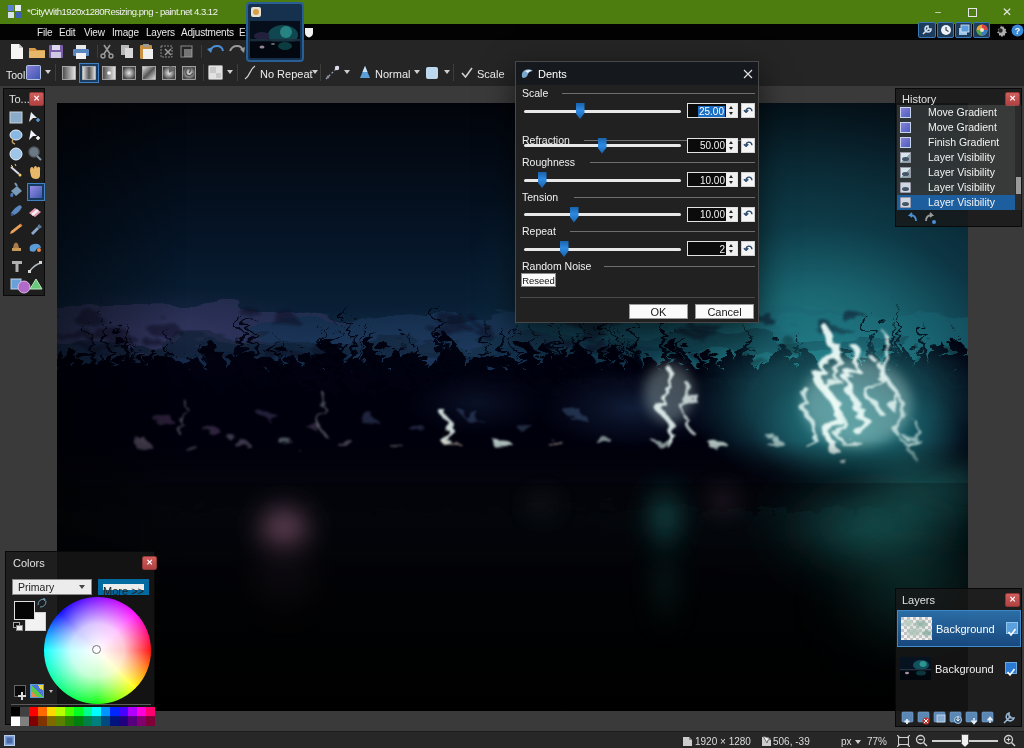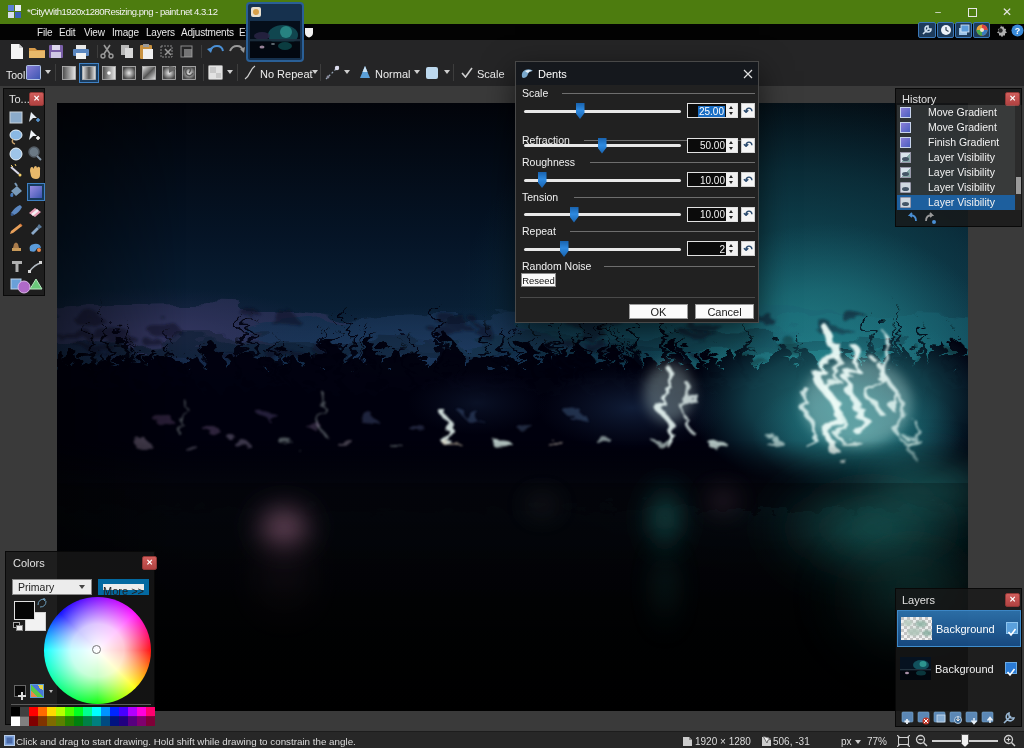--- a/index.html
+++ b/index.html
@@ -492,31 +492,30 @@
     </svg>
   </div>
   <svg class="abs" style="left:304px;top:27px;" width="10" height="11" viewBox="0 0 10 11">
     <path d="M1 1 h8 v5 q0 3 -4 4.5 q-4 -1.5 -4 -4.5 z" fill="#f0f0f0"></path>
   </svg>
   <div class="abs" id="statusbar">
     <svg class="abs" style="left:4px;top:3px;" width="11" height="11" viewBox="0 0 11 11">
         <rect x="0.5" y="0.5" width="10" height="10" fill="#7a9fd8" stroke="#b8cce8"></rect>
         <rect x="2.5" y="2.5" width="6" height="6" fill="#4a6aa8"></rect>
       </svg>
-    <div class="abs" style="left:16px;top:4px;font-size:9.8px;color:#dcdcdc;">Click and drag to start drawing. Hold shift while drawing to constrain the angle.</div>
     <svg class="abs" style="left:682px;top:3px;" width="11" height="11" viewBox="0 0 11 11">
         <path d="M1 2 h6 l3 3 v6 h-9 z" fill="#ccc"></path>
         <path d="M7 2 l3 3 h-3 z" fill="#888"></path>
       </svg>
     <div class="abs" style="left:695px;top:4px;font-size:10px;color:#dcdcdc;">1920 × 1280</div>
     <svg class="abs" style="left:761px;top:3px;" width="11" height="11" viewBox="0 0 11 11">
         <path d="M1 2 h6 l3 3 v6 h-9 z" fill="#ccc"></path>
         <path d="M2 1 l4 7 l1 -3 l3 -1 z" fill="#f0f0f0" stroke="#444" stroke-width="0.7"></path>
       </svg>
-    <div class="abs" style="left:773px;top:4px;font-size:10px;color:#dcdcdc;">506, -31</div>
+    <div class="abs" style="left:773px;top:4px;font-size:10px;color:#dcdcdc;">506, -39</div>
     <div class="abs" style="left:841px;top:4px;font-size:10px;color:#dcdcdc;">px</div>
     <div class="abs" style="left:855px;top:8px;width:0;height:0;border-left:3px solid transparent;border-right:3px solid transparent;border-top:4px solid #cfcfcf;"></div>
     <div class="abs" style="left:867px;top:4px;font-size:10px;color:#dcdcdc;">77%</div>
     <svg class="abs" style="left:897px;top:3px;" width="13" height="12" viewBox="0 0 13 12">
         <rect x="1.5" y="2.5" width="10" height="7" fill="none" stroke="#cfcfcf"></rect>
         <path d="M0 0 l3 3 M13 0 l-3 3 M0 12 l3 -3 M13 12 l-3 -3" stroke="#cfcfcf" stroke-width="1.2"></path>
       </svg>
     <svg class="abs" style="left:915px;top:2px;" width="13" height="13" viewBox="0 0 13 13">
         <circle cx="5.5" cy="5.5" r="4" fill="none" stroke="#cfcfcf" stroke-width="1.3"></circle>
         <path d="M8.5 8.5 L12 12" stroke="#cfcfcf" stroke-width="1.5"></path>

